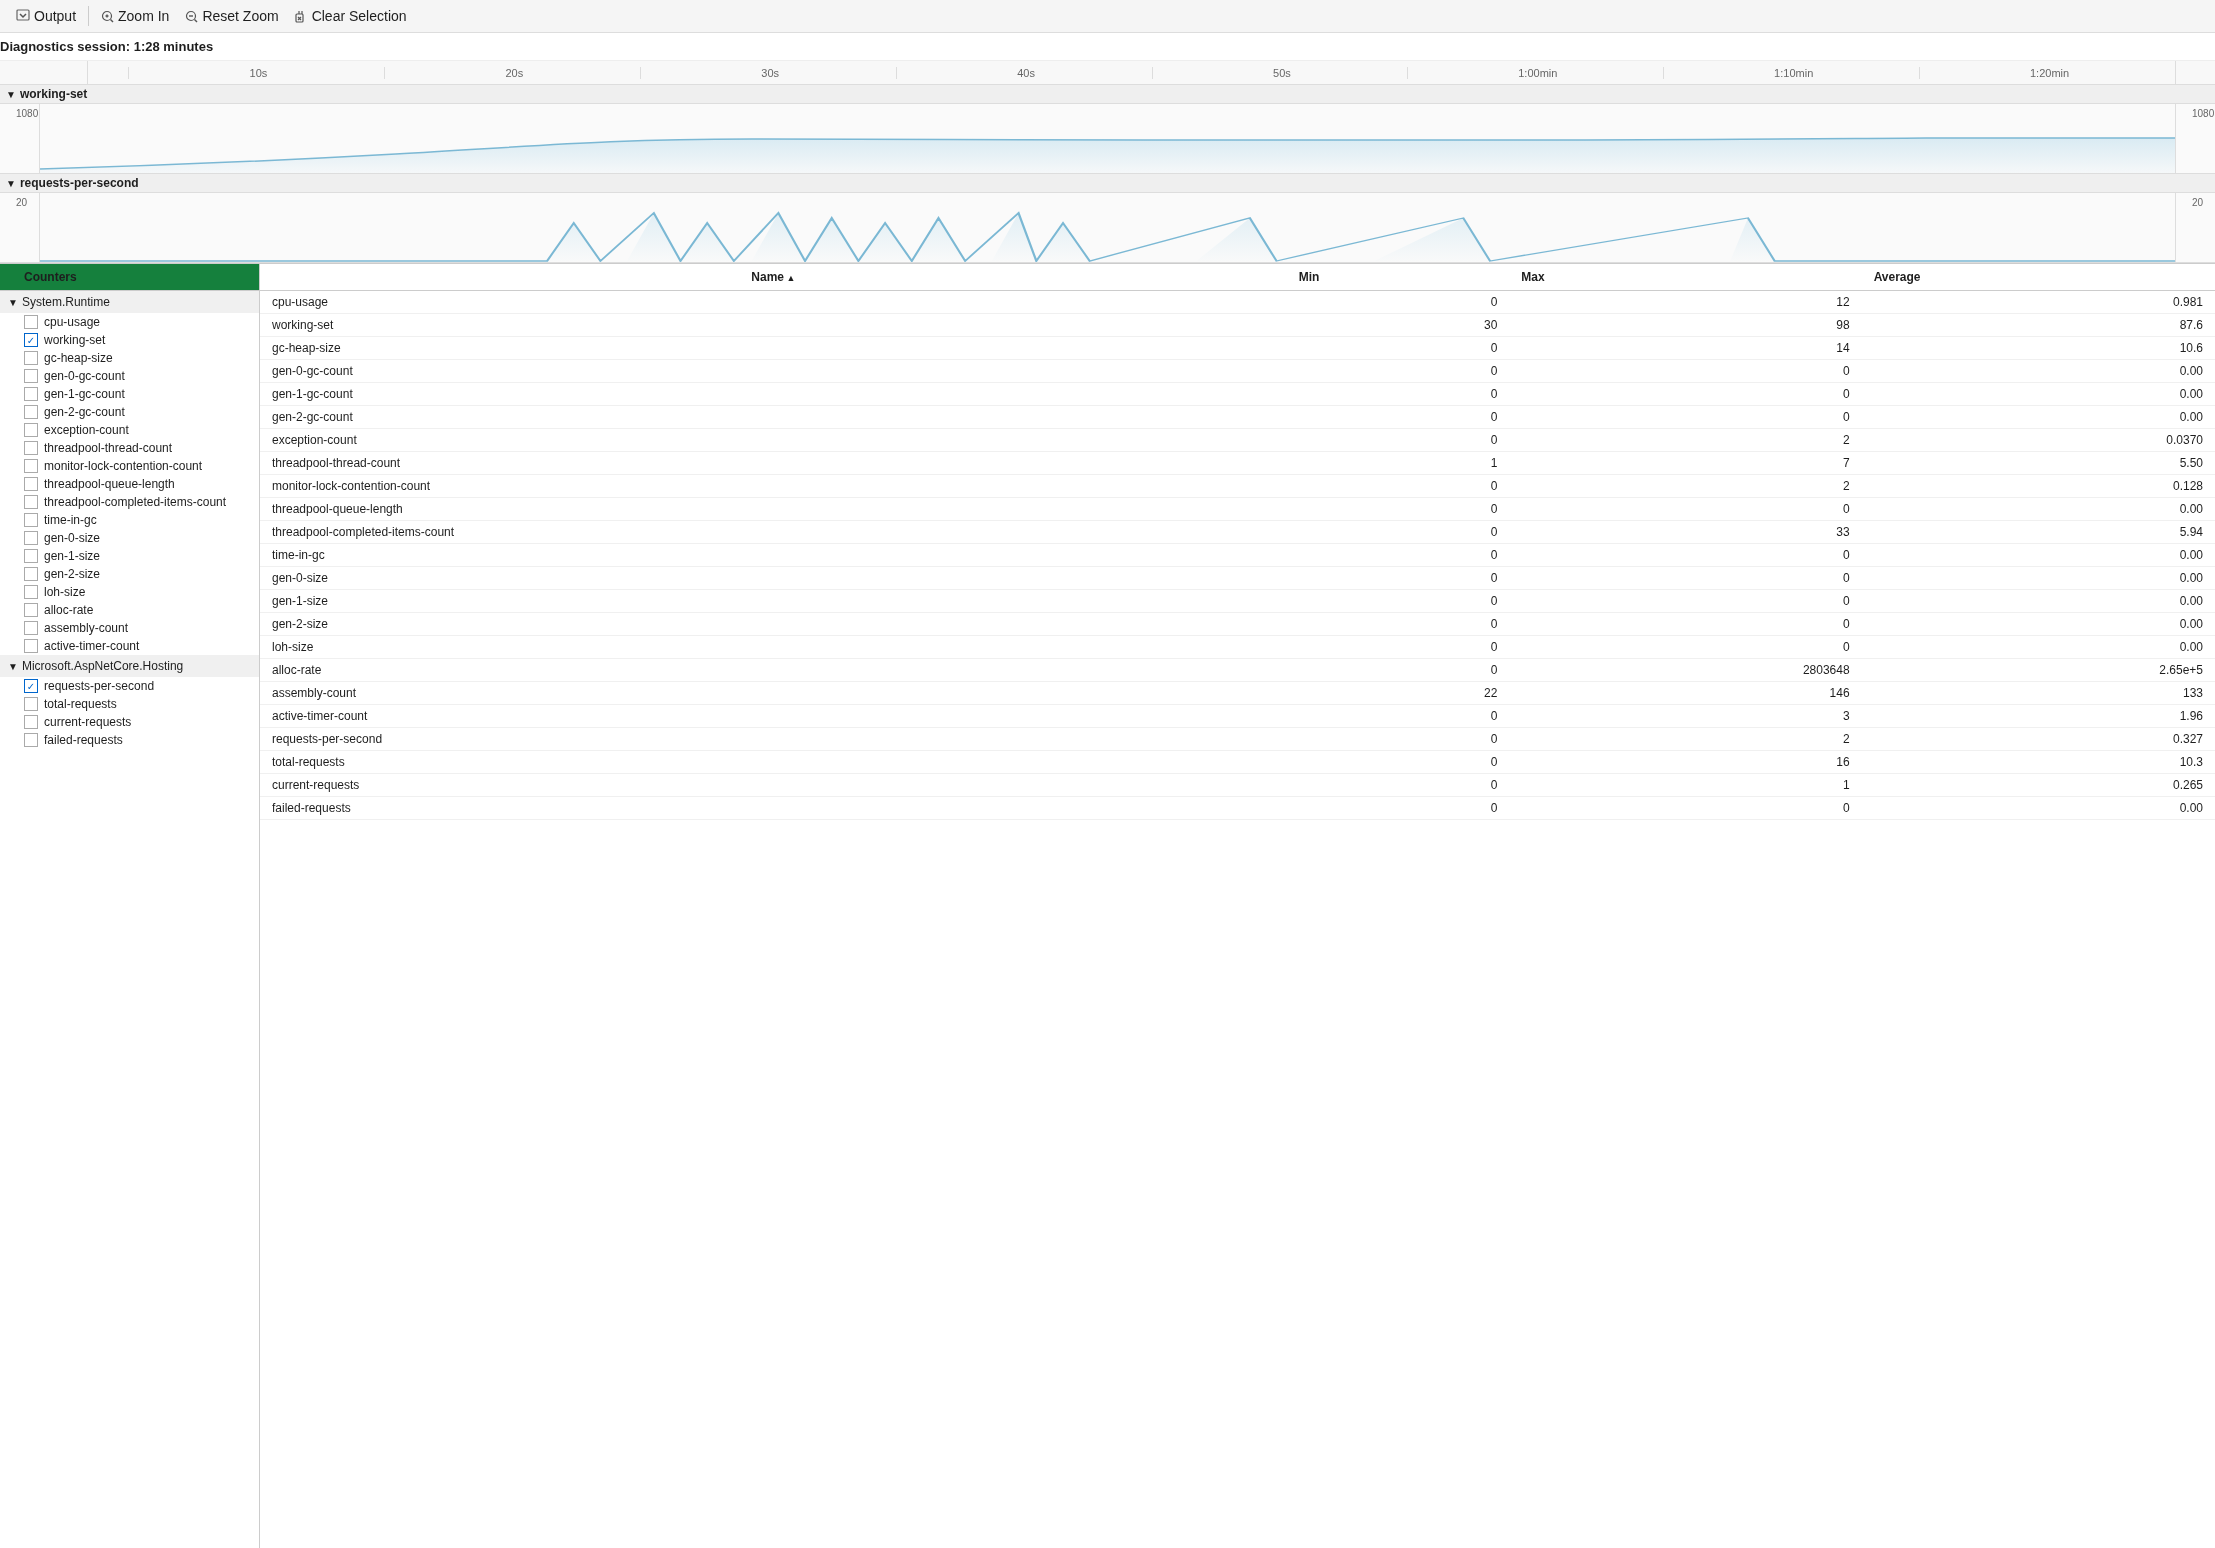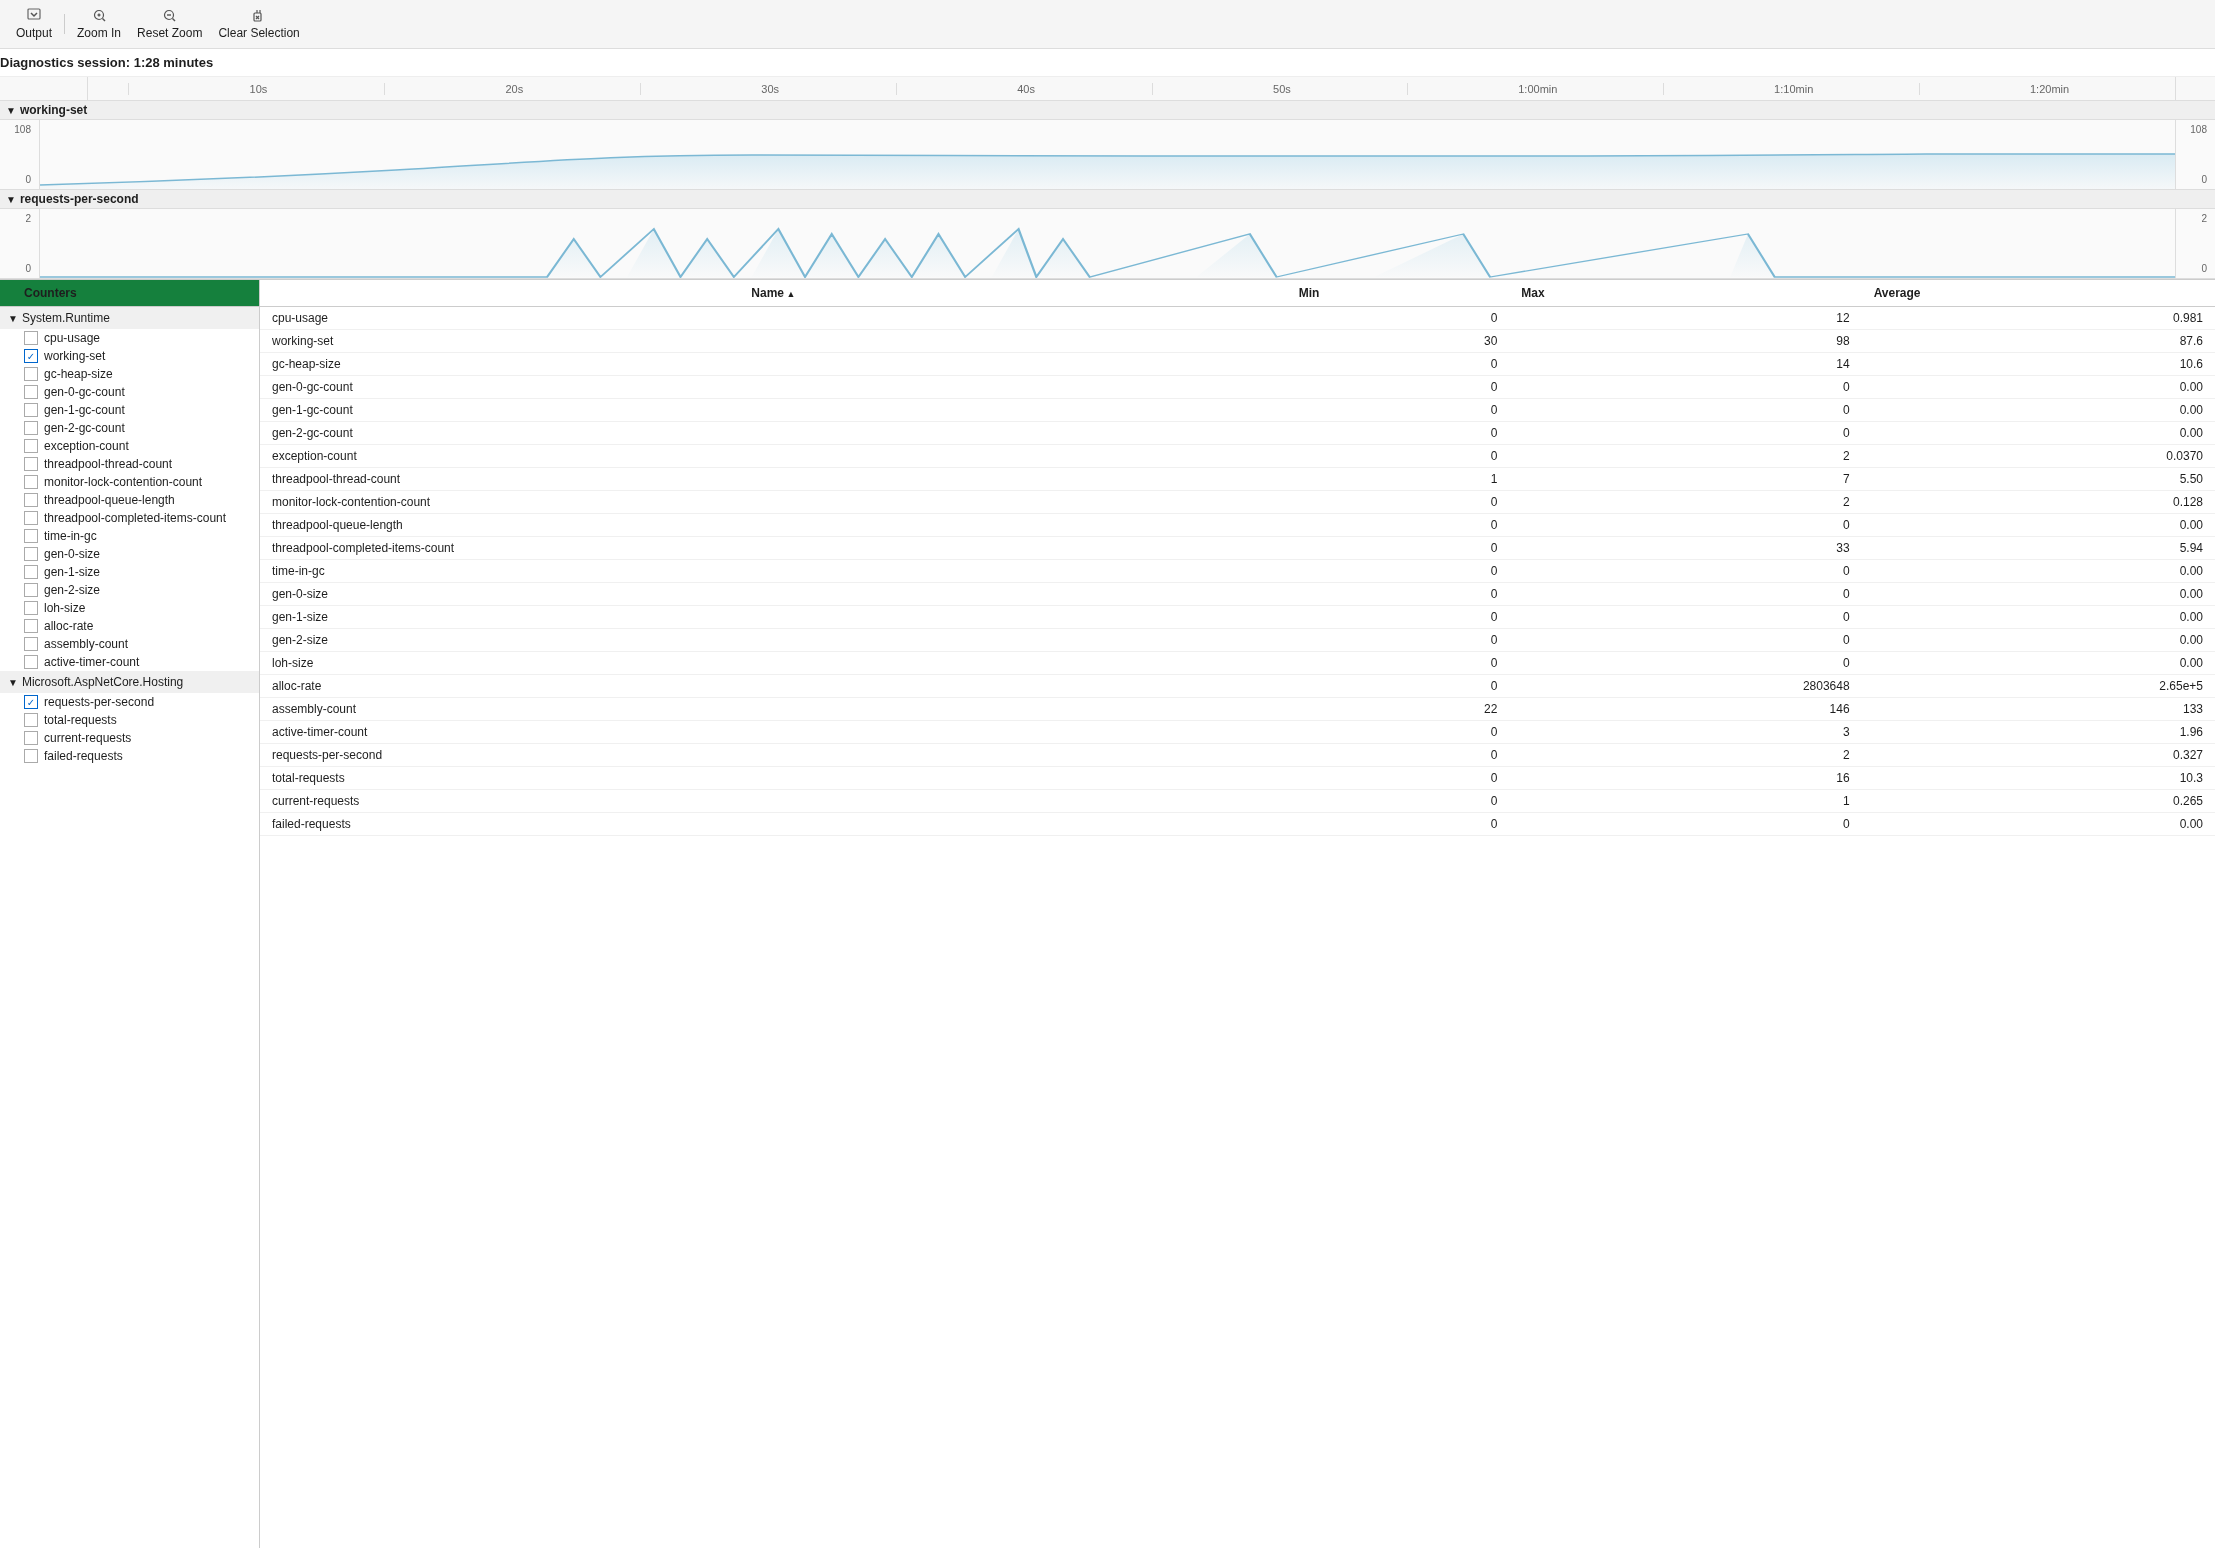--- a/index.html
+++ b/index.html
@@ -9,21 +9,21 @@
     .toolbar {
       display: flex; align-items: center; gap: 0;
       border-bottom: 1px solid #ddd;
       padding: 4px 8px;
       background: #f5f5f5;
     }
     .toolbar-btn {
       display: flex; align-items: center; gap: 4px;
       padding: 4px 8px;
       border: none; background: transparent;
-      cursor: pointer; font-size: 12px; color: #1e1e1e; flex-direction: column;
+      cursor: pointer; font-size: 14px; color: #1e1e1e;
     }
     .toolbar-sep { width: 1px; height: 20px; background: #ccc; margin: 0 4px; }
 
     
     .session-bar {
       padding: 6px 0;
       font-weight: 700;
       font-size: 13px;
       border-bottom: 1px solid #eee;
       background: #fff;
@@ -55,23 +55,23 @@
       border-left: 1px solid #ddd; padding-left: 4px;
     }
 
     
     .chart-section {
       display: flex;
       border-bottom: 1px solid #ddd;
     }
     .chart-left {
       width: 40px; flex-shrink: 0;
-      display: flex; flex-direction: column;
+      display: flex; flex-direction: row;
       justify-content: space-between;
-      padding: 4px 8px;
+      padding: 4px 16px;
       font-size: 10px; color: #666;
       text-align: right;
       background: #fafafa;
       border-right: 1px solid #ddd;
     }
     .chart-body {
       flex: 1; position: relative; overflow: hidden;
     }
 
     .chart-section-header {

